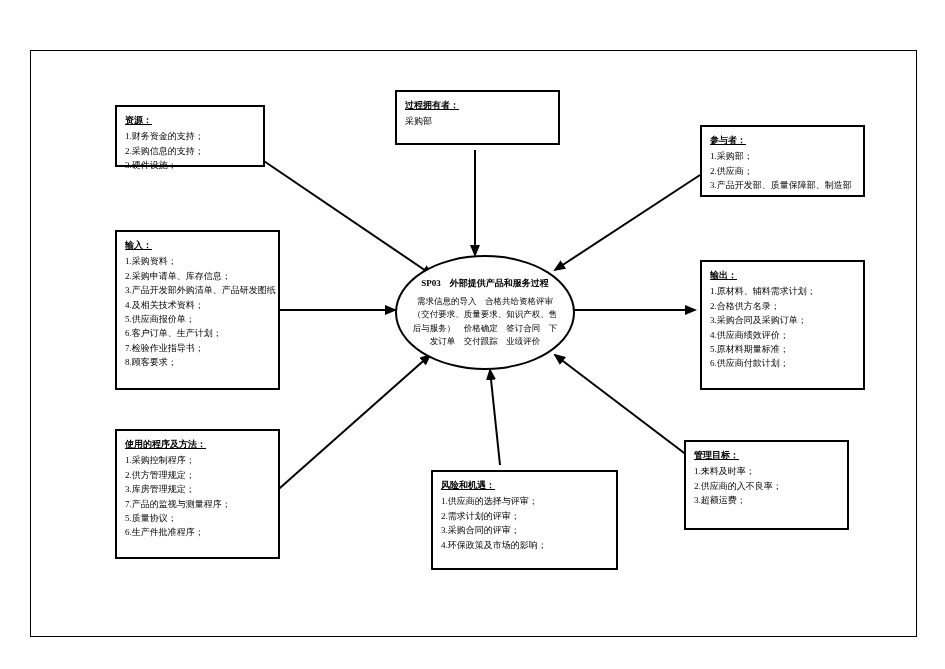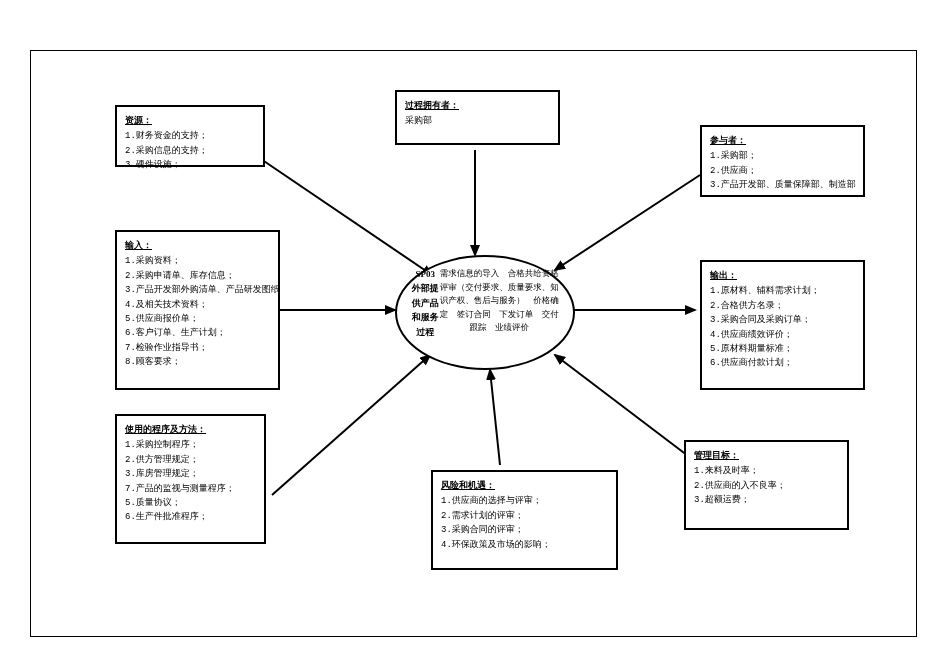--- a/index.html
+++ b/index.html
@@ -31,32 +31,31 @@
     box-sizing: border-box;
     line-height: 1.6;
   }
   .node .title {
     font-weight: bold;
     margin-bottom: 2px;
     text-decoration: underline;
   }
   .node .item {
     white-space: nowrap;
-    font-family: Liberation Mono, monospace;
   }
   .center {
     position: absolute;
     border: 2px solid #000;
     border-radius: 50%;
     background: #fff;
     text-align: center;
     box-sizing: border-box;
     padding: 10px 14px;
     display: flex;
-    flex-direction: row;
+    flex-direction: column;
     justify-content: center;
     line-height: 1.6;
   }
   .center .ctitle {
     font-weight: bold;
     margin-bottom: 4px;
   }
   .center .cbody {
     font-size: 8.5px;
   }
@@ -139,21 +138,21 @@
   <div class="node" style="left:700px; top:260px; width:165px; height:130px;">
     <div class="title">输出：</div>
     <div class="item">1.原材料、辅料需求计划；</div>
     <div class="item">2.合格供方名录；</div>
     <div class="item">3.采购合同及采购订单；</div>
     <div class="item">4.供应商绩效评价；</div>
     <div class="item">5.原材料期量标准；</div>
     <div class="item">6.供应商付款计划；</div>
   </div>
 
-  <div class="node" style="left:115px; top:414px; width:151px; height:130px;">
+  <div class="node" style="left:115px; top:429px; width:165px; height:130px;">
     <div class="title">使用的程序及方法：</div>
     <div class="item">1.采购控制程序；</div>
     <div class="item">2.供方管理规定；</div>
     <div class="item">3.库房管理规定；</div>
     <div class="item">7.产品的监视与测量程序；</div>
     <div class="item">5.质量协议；</div>
     <div class="item">6.生产件批准程序；</div>
   </div>
 
   <div class="node" style="left:431px; top:470px; width:187px; height:100px;">

